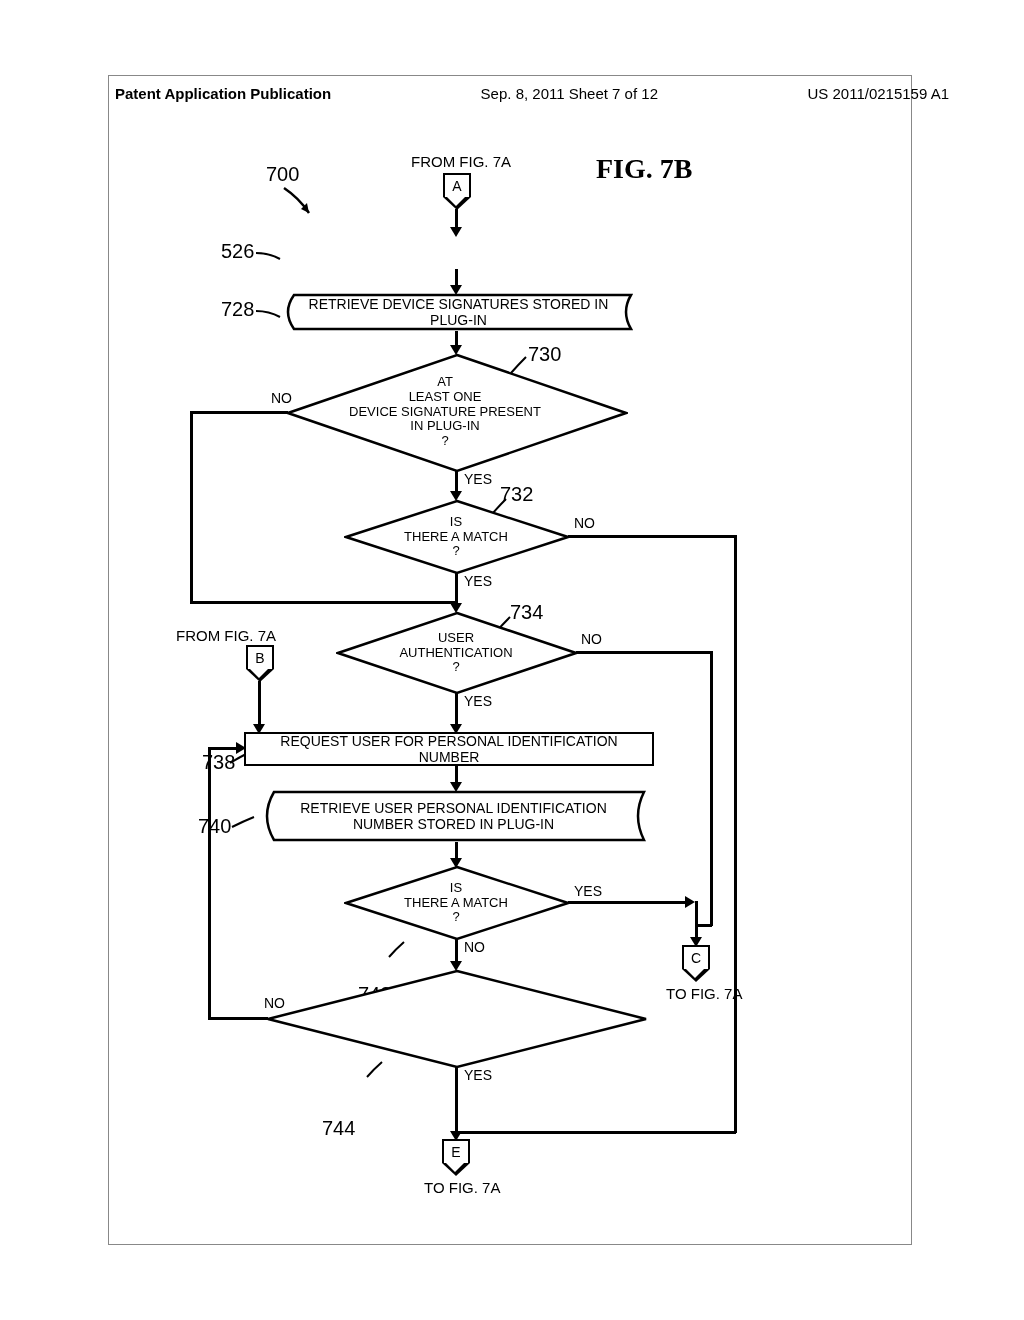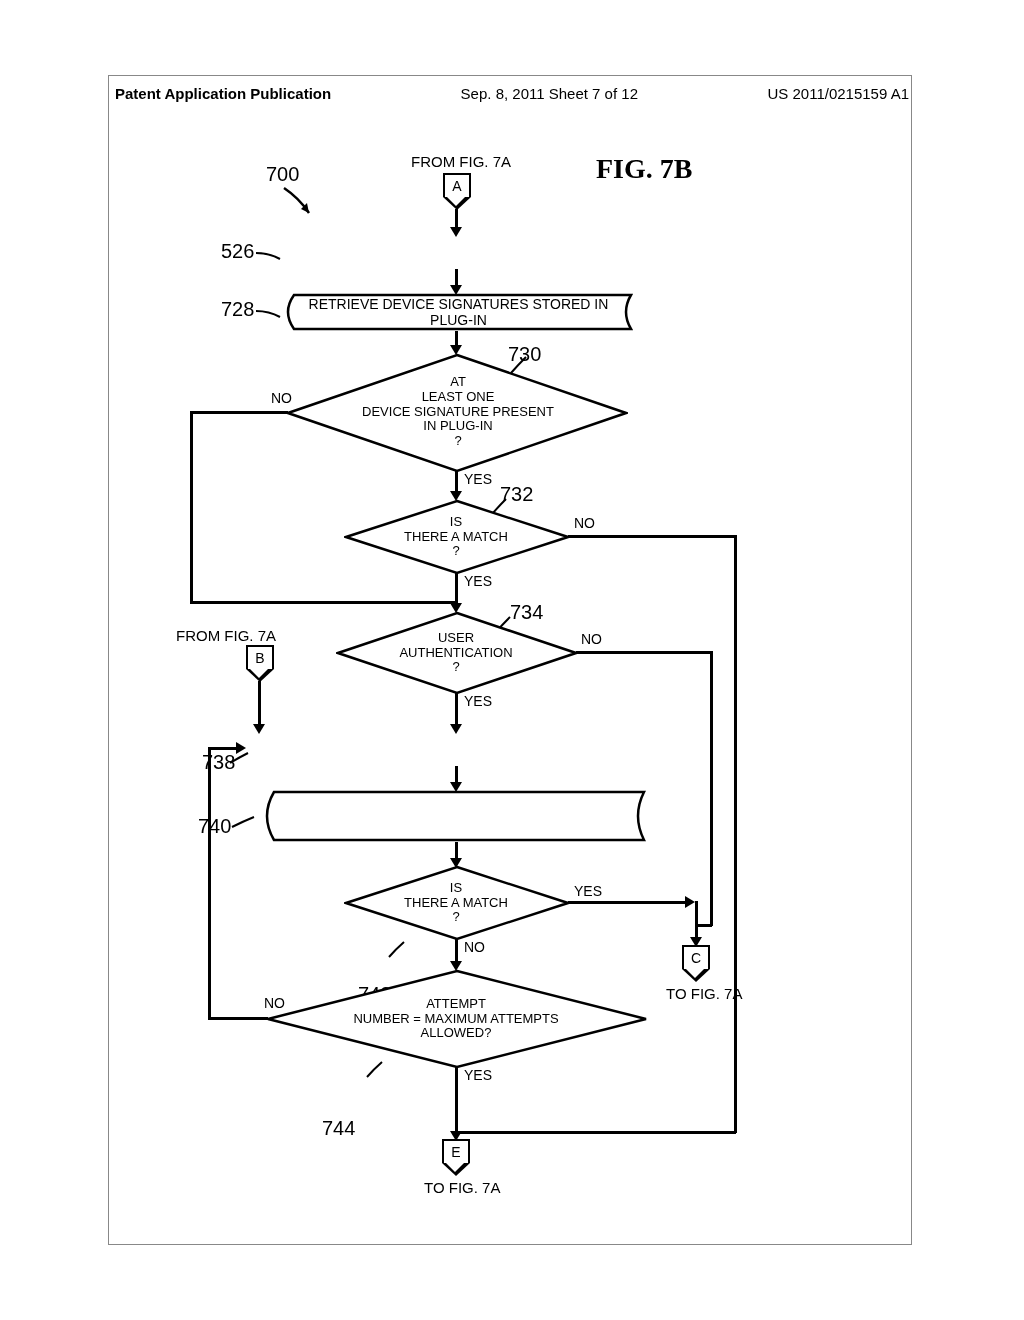--- a/index.html
+++ b/index.html
@@ -10,21 +10,21 @@
     height: 1320px;
     position: relative;
   }
   .header {
     position: absolute;
     top: 85px;
     left: 0;
     width: 100%;
     display: flex;
     justify-content: space-between;
-    padding: 0 115px 0 115px;
+    padding: 0 75px 0 115px;
     font-size: 15px;
   }
   .header .left { font-weight: bold; }
   .header .center { }
   .header .right { }
   .page-frame {
     position: absolute;
     left: 108px;
     top: 75px;
     width: 804px;
@@ -172,28 +172,28 @@
     </svg>
 
   <svg style="position:absolute;left:100px;top:158px;" width="365" height="38">
     <path d="M 18 2 L 355 2 Q 345 19 355 36 L 18 36 Q 6 19 18 2 Z" stroke="#000" stroke-width="2.5" fill="#fff"></path>
   </svg>
   <div class="diamond-text" style="left:110px;top:160px;width:345px;height:34px;font-size:14px;">RETRIEVE DEVICE SIGNATURES STORED IN PLUG-IN</div>
 
   <div class="line vline" style="left:279px;top:196px;height:16px;"></div>
   <div class="arrowhead-down" style="left:274px;top:210px;"></div>
 
-  <div class="label" style="left:332px;top:208px;font-size:20px;">730</div>
+  <div class="label" style="left:352px;top:208px;font-size:20px;">730</div>
   <svg style="position:absolute;left:332px;top:220px;" width="22" height="22">
       <path d="M18 2 Q 10 10 3 18" stroke="#000" stroke-width="2" fill="none"></path>
     </svg>
   <svg style="position:absolute;left:110px;top:218px;" width="342" height="120">
     <polygon points="171,2 340,60 171,118 2,60" stroke="#000" stroke-width="2.5" fill="#fff"></polygon>
   </svg>
-  <div class="diamond-text" style="left:157px;top:232px;width:250px;height:90px;white-space:pre-line;">AT
+  <div class="diamond-text" style="left:144px;top:232px;width:250px;height:90px;white-space:pre-line;">AT
 LEAST ONE
 DEVICE SIGNATURE PRESENT
 IN PLUG-IN
 ?</div>
 
   <div class="small-label" style="left:95px;top:255px;">NO</div>
   <div class="line hline" style="left:14px;top:276px;width:98px;"></div>
   <div class="line vline" style="left:14px;top:276px;height:192px;"></div>
 
   <div class="small-label" style="left:288px;top:336px;">YES</div>
@@ -245,31 +245,36 @@
   <div class="connector-box down" style="left:70px;top:510px;">
     <span>B</span>
   </div>
   <div class="line vline" style="left:82px;top:546px;height:45px;"></div>
   <div class="arrowhead-down" style="left:77px;top:589px;"></div>
 
   <div class="label" style="left:26px;top:616px;font-size:20px;">738</div>
   <svg style="position:absolute;left:52px;top:614px;" width="22" height="18">
       <path d="M2 14 Q 12 8 20 4" stroke="#000" stroke-width="2" fill="none"></path>
     </svg>
+  <div class="process-box" style="left:68px;top:597px;width:410px;height:34px;">
+    <span>REQUEST USER FOR PERSONAL IDENTIFICATION NUMBER</span>
+  </div>
 
   <div class="line vline" style="left:279px;top:631px;height:18px;"></div>
   <div class="arrowhead-down" style="left:274px;top:647px;"></div>
 
   <div class="label" style="left:22px;top:680px;font-size:20px;">740</div>
   <svg style="position:absolute;left:54px;top:680px;" width="28" height="18">
       <path d="M2 12 Q 14 6 24 2" stroke="#000" stroke-width="2" fill="none"></path>
     </svg>
   <svg style="position:absolute;left:78px;top:655px;" width="400" height="52">
     <path d="M 20 2 L 390 2 Q 378 26 390 50 L 20 50 Q 6 26 20 2 Z" stroke="#000" stroke-width="2.5" fill="#fff"></path>
   </svg>
+  <div class="diamond-text" style="left:95px;top:657px;width:365px;height:48px;font-size:14px;white-space:pre-line;">RETRIEVE USER PERSONAL IDENTIFICATION
+NUMBER STORED IN PLUG-IN</div>
 
   <div class="line vline" style="left:279px;top:707px;height:18px;"></div>
   <div class="arrowhead-down" style="left:274px;top:723px;"></div>
 
   <svg style="position:absolute;left:168px;top:730px;" width="226" height="76">
     <polygon points="113,2 224,38 113,74 2,38" stroke="#000" stroke-width="2.5" fill="#fff"></polygon>
   </svg>
   <div class="diamond-text" style="left:200px;top:738px;width:160px;height:60px;white-space:pre-line;">IS
 THERE A MATCH
 ?</div>
@@ -291,23 +296,20 @@
   </div>
   <div class="label" style="left:490px;top:850px;font-size:15px;">TO FIG. 7A</div>
 
   <div class="small-label" style="left:288px;top:804px;">NO</div>
   <div class="line vline" style="left:279px;top:804px;height:24px;"></div>
   <div class="arrowhead-down" style="left:274px;top:826px;"></div>
 
   <svg style="position:absolute;left:90px;top:834px;" width="382" height="100">
     <polygon points="191,2 380,50 191,98 2,50" stroke="#000" stroke-width="2.5" fill="#fff"></polygon>
   </svg>
-  <div class="diamond-text" style="left:140px;top:846px;width:280px;height:76px;white-space:pre-line;">ATTEMPT
-NUMBER = MAXIMUM ATTEMPTS
-ALLOWED?</div>
   <div class="label" style="left:146px;top:938px;font-size:20px;margin-top:44px;">744</div>
   <svg style="position:absolute;left:188px;top:924px;" width="22" height="22">
       <path d="M3 18 Q 10 10 18 3" stroke="#000" stroke-width="2" fill="none"></path>
     </svg>
 
   <div class="small-label" style="left:88px;top:860px;">NO</div>
   <div class="line hline" style="left:32px;top:882px;width:60px;"></div>
   <div class="line vline" style="left:32px;top:612px;height:272px;"></div>
   <div class="line hline" style="left:32px;top:612px;width:30px;"></div>
   <div class="arrowhead-right" style="left:60px;top:607px;"></div>

